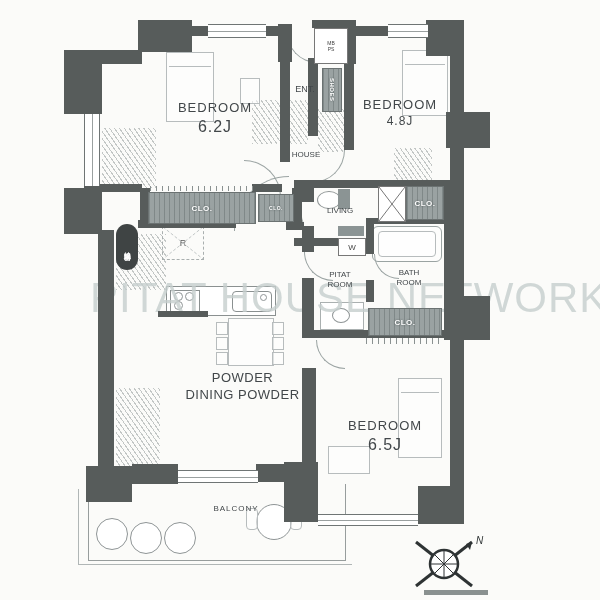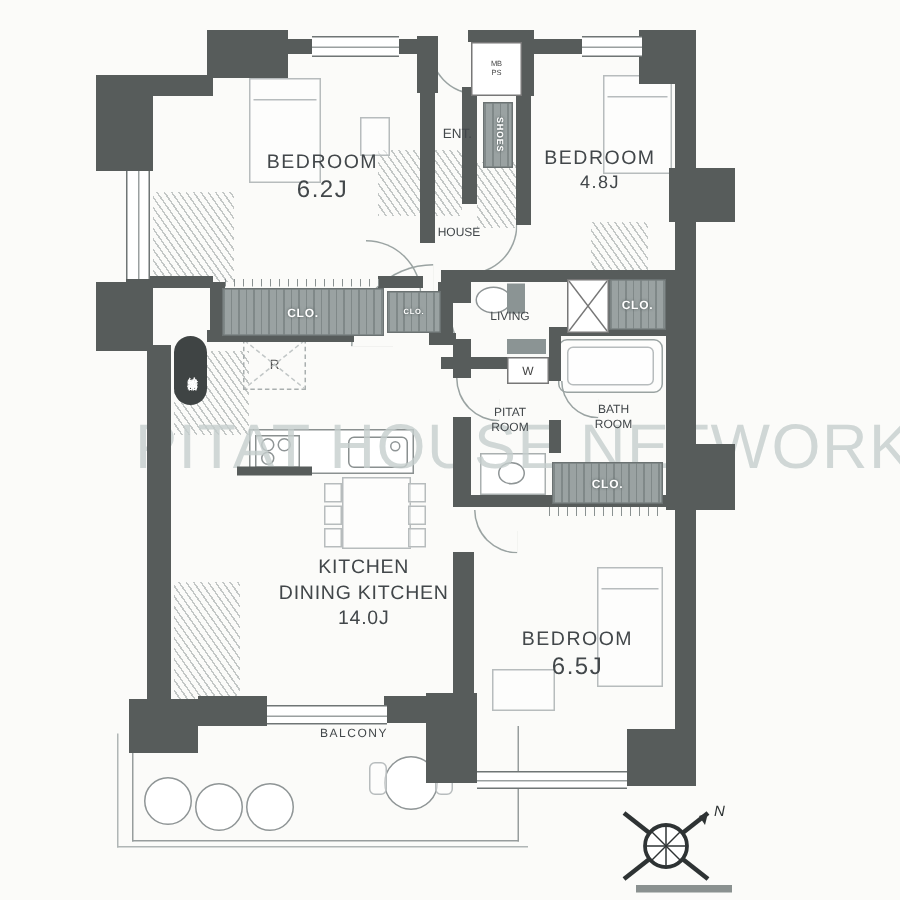--- a/index.html
+++ b/index.html
@@ -225,36 +225,35 @@
     </div>
   <div class="lbl" style="left:340px;top:97px;width:120px;font-size:13px;letter-spacing:1px">
     <span>BEDROOM</span>
     <span style="font-size:12px">4.8J</span>
     </div>
   <div class="lbl" style="left:325px;top:418px;width:120px;font-size:13px;letter-spacing:1px">
     <span>BEDROOM</span>
     <span style="font-size:16px">6.5J</span>
     </div>
   <div class="lbl" style="left:160px;top:370px;width:165px;font-size:13px;letter-spacing:.5px">
-    <span>KITCHEN</span>
-    <span>DINING KITCHEN</span>
-    <span>14.0J</span>
+    <span>POWDER</span>
+    <span>DINING POWDER</span>
     </div>
   <div class="lbl" style="left:282px;top:150px;width:48px;font-size:8px">HOUSE</div>
   <div class="lbl" style="left:284px;top:84px;width:42px;font-size:9px">ENT.</div>
   <div class="lbl" style="left:312px;top:206px;width:56px;font-size:8px">LIVING</div>
   <div class="lbl" style="left:305px;top:270px;width:70px;font-size:8px">
     <span>PITAT</span>
     <span>ROOM</span>
     </div>
   <div class="lbl" style="left:376px;top:268px;width:66px;font-size:8px">
     <span>BATH</span>
     <span>ROOM</span>
     </div>
-  <div class="lbl" style="left:196px;top:484px;width:80px;font-size:8px;letter-spacing:1px">BALCONY</div>
+  <div class="lbl" style="left:196px;top:504px;width:80px;font-size:8px;letter-spacing:1px">BALCONY</div>
 
   <svg style="position:absolute;left:402px;top:532px;z-index:2" width="88" height="58">
     <line x1="14" y1="54" x2="70" y2="10" stroke="#2e3334" stroke-width="3"></line>
     <line x1="14" y1="10" x2="70" y2="54" stroke="#2e3334" stroke-width="3"></line>
     <circle cx="42" cy="32" r="14" fill="#fff" stroke="#2e3334" stroke-width="2.5"></circle>
     <line x1="42" y1="18" x2="42" y2="46" stroke="#2e3334" stroke-width="1"></line>
     <line x1="28" y1="32" x2="56" y2="32" stroke="#2e3334" stroke-width="1"></line>
     <line x1="32" y1="22" x2="52" y2="42" stroke="#2e3334" stroke-width="1"></line>
     <line x1="52" y1="22" x2="32" y2="42" stroke="#2e3334" stroke-width="1"></line>
     <polygon points="70,10 64,12 68,18" fill="#2e3334"></polygon>

